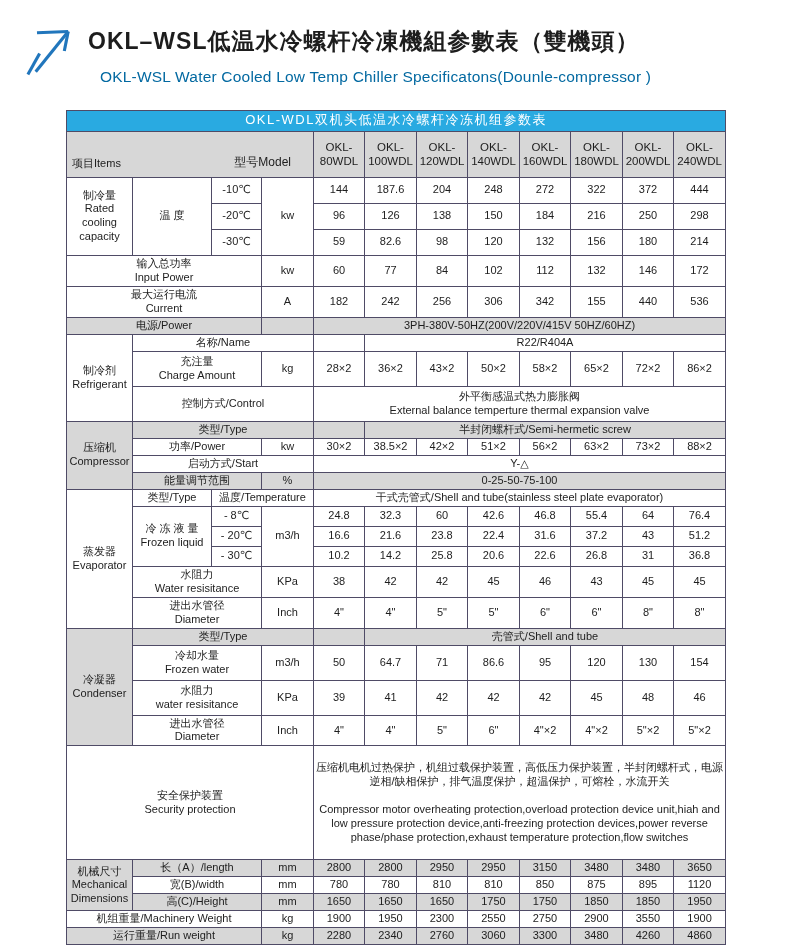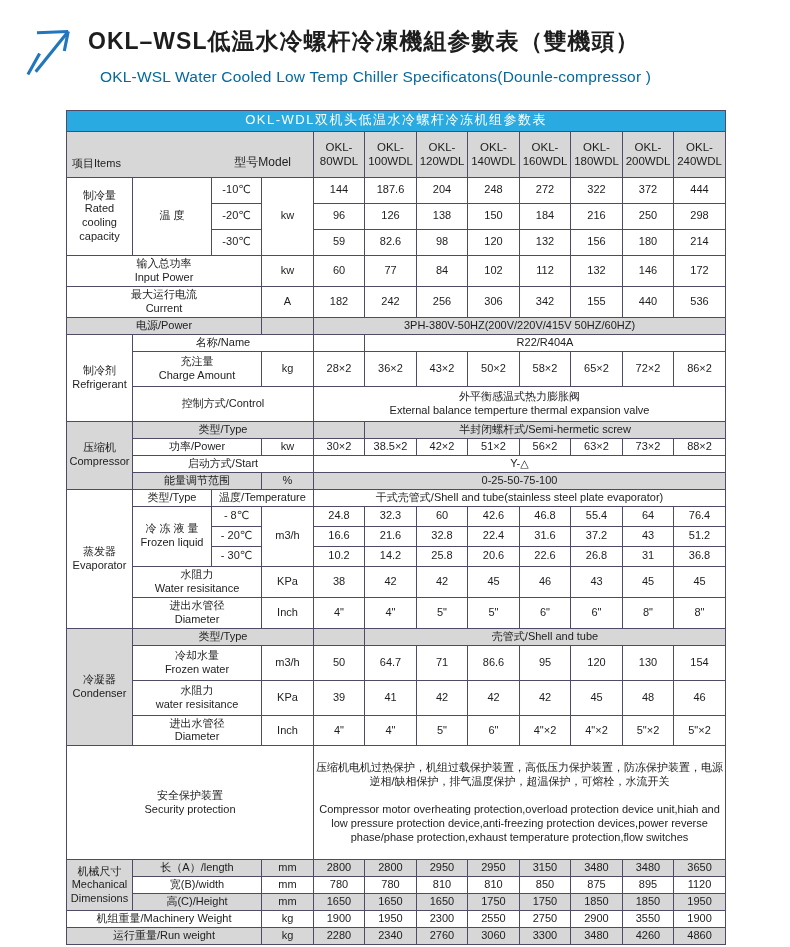--- a/index.html
+++ b/index.html
@@ -277,21 +277,21 @@
         <td>42.6</td>
         <td>46.8</td>
         <td>55.4</td>
         <td>64</td>
         <td>76.4</td>
       </tr>
     <tr class="r20">
       <td>- 20℃</td>
     <td>16.6</td>
         <td>21.6</td>
-        <td>32.8</td>
+        <td>23.8</td>
         <td>22.4</td>
         <td>31.6</td>
         <td>37.2</td>
         <td>43</td>
         <td>51.2</td>
       </tr>
     <tr class="r20">
       <td>- 30℃</td>
     <td>10.2</td>
         <td>14.2</td>
@@ -373,21 +373,21 @@
         <td>4"×2</td>
         <td>4"×2</td>
         <td>5"×2</td>
         <td>5"×2</td>
       </tr>
 
     <tr class="r86">
       <td colspan="4">安全保护装置
 Security protection</td>
       <td colspan="8" class="security-text">
-        <div class="sec-cn">压缩机电机过热保护，机组过载保护装置，高低压力保护装置，防冻保护装置，电源逆相/缺相保护，排气温度保护，超温保护，可熔栓，水流开关</div>
+        <div class="sec-cn">压缩机电机过热保护，机组过载保护装置，高低压力保护装置，半封闭螺杆式，电源逆相/缺相保护，排气温度保护，超温保护，可熔栓，水流开关</div>
         <div class="sec-en">Compressor motor overheating protection,overload protection device unit,hiah and low pressure protection device,anti-freezing protection devices,power reverse phase/phase protection,exhaust temperature protection,flow switches</div>
       </td>
     </tr>
 
     <tr class="r17 g">
       <td rowspan="3">机械尺寸
 Mechanical
 Dimensions</td>
       <td colspan="2">长（A）/length</td>
       <td>mm</td>

